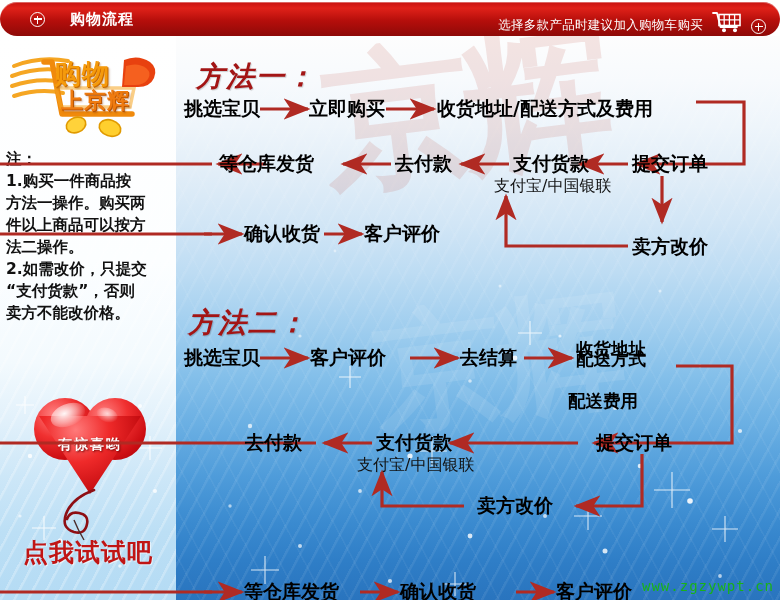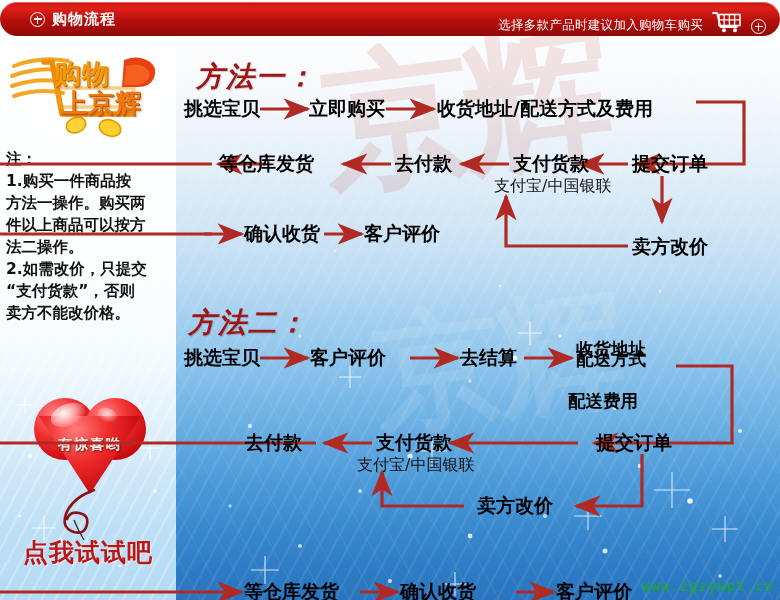--- a/index.html
+++ b/index.html
@@ -10,21 +10,21 @@
   }
   #page { position:relative; width:780px; height:600px; overflow:hidden; }
 
   
   .header {
     position:absolute; left:0; top:2px; width:780px; height:34px;
     background:linear-gradient(to bottom,#c7120f 0%,#e02119 18%,#b50e0b 55%,#8e0a08 100%);
     border-radius:17px;
     box-shadow:inset 0 1px 0 rgba(255,255,255,.35);
   }
-  .hdr-left { position:absolute; left:30px; top:0; height:34px; display:flex; align-items:center; gap:7px; }
+  .hdr-left { position:absolute; left:30px; top:0; height:34px; display:flex; align-items:center; gap:25px; }
   .hdr-right { position:absolute; right:14px; top:0; height:32px; display:flex; align-items:flex-end; gap:9px; }
   .hdr-title { color:#fff; font-size:15px; font-weight:bold; letter-spacing:1px; white-space:nowrap; }
   .hdr-note  { color:#fff; font-size:12.5px; white-space:nowrap; letter-spacing:.3px; }
   .circ-plus {
     width:15px; height:15px; border:1.6px solid #fff; border-radius:50%;
     position:relative; flex:0 0 auto;
   }
   .circ-plus::before, .circ-plus::after {
     content:""; position:absolute; background:#fff;
   }
@@ -84,21 +84,21 @@
   
   .logo { position:absolute; left:6px; top:44px; width:165px; height:100px; }
   .logo-txt1 {
     position:absolute; left:48px; top:12px;
     font-family:"DejaVu Sans", sans-serif; font-size:27px; font-weight:bold;
     color:#f59a0b; letter-spacing:1px;
     text-shadow:1px 1px 0 #c96a00, 2px 2px 2px rgba(120,60,0,.35);
   }
   .logo-txt2 {
     position:absolute; left:55px; top:42px;
-    font-family:"DejaVu Sans", sans-serif; font-size:26px; font-weight:bold;
+    font-family:"DejaVu Sans", sans-serif; font-size:22px; font-weight:bold;
     color:#ef7b10; letter-spacing:1px;
     text-shadow:1px 1px 0 #b85300, 2px 2px 2px rgba(120,40,0,.35);
   }
 
   
   .note {
     position:absolute; left:6px; top:148px; width:168px;
     font-family:"DejaVu Sans", sans-serif;
     font-size:15.5px; font-weight:bold; color:#111; line-height:1.42;
   }

